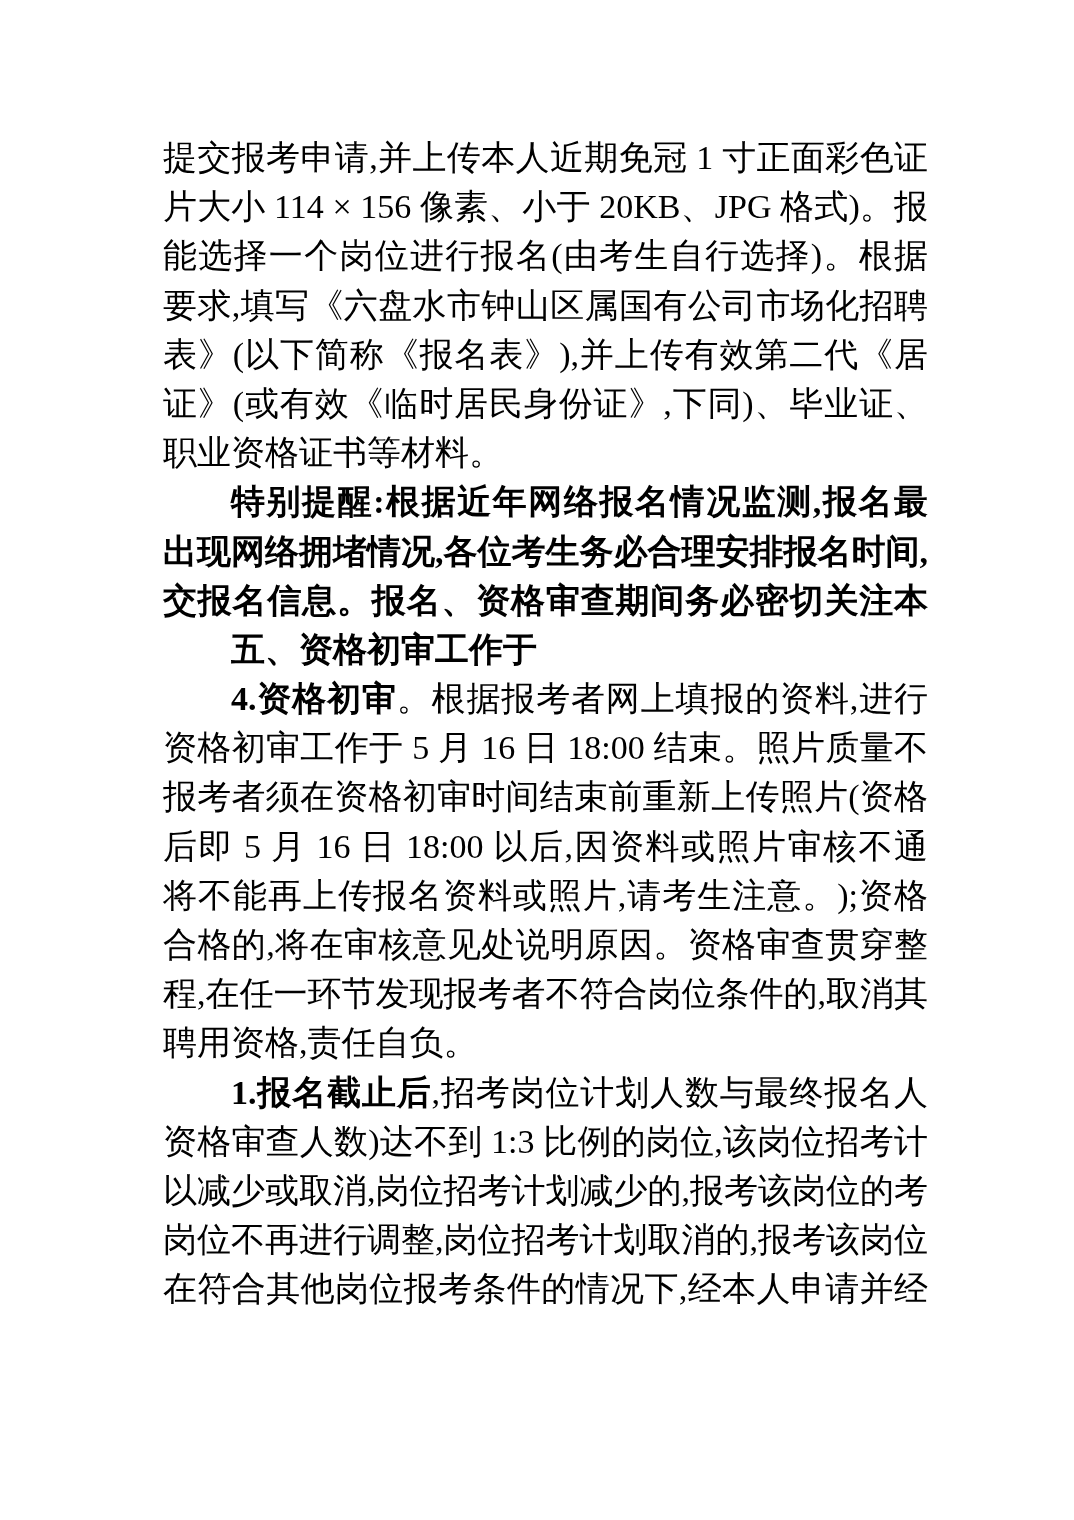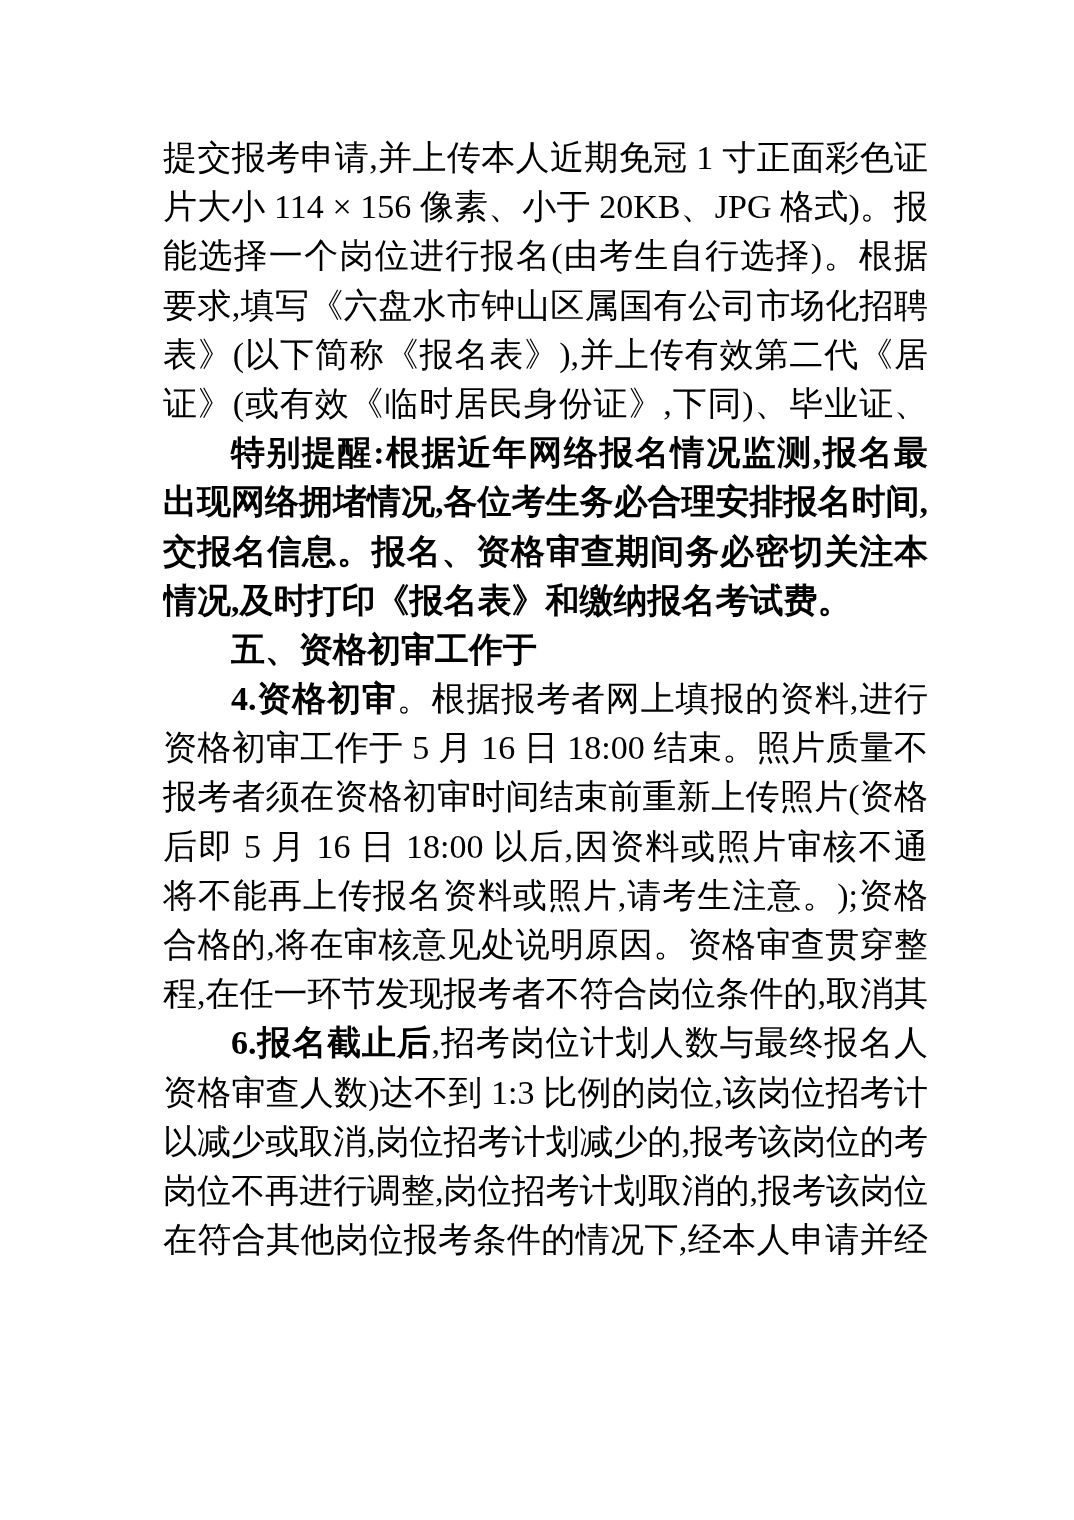--- a/index.html
+++ b/index.html
@@ -46,31 +46,32 @@
 <body>
 
 <div class="page">
   <div class="doc-body" id="doc" style="color: rgb(0, 0, 0);">
       <div class="line just"><span>提交报考申请,并上传本人近期免冠 1 寸正面彩色证件照片(照</span></div>
       <div class="line just"><span>片大小 114 × 156 像素、小于 20KB、JPG 格式)。报考人员只</span></div>
       <div class="line just"><span>能选择一个岗位进行报名(由考生自行选择)。根据所报岗位</span></div>
       <div class="line just"><span>要求,填写《六盘水市钟山区属国有公司市场化招聘人员报名</span></div>
       <div class="line just"><span>表》(以下简称《报名表》),并上传有效第二代《居民身份</span></div>
       <div class="line just"><span>证》(或有效《临时居民身份证》,下同)、毕业证、学位证、</span></div>
+      <div class="line"><span>职业资格证书等材料。</span></div>
       <div class="line indent just"><span class="bold">特别提醒:根据近年网络报名情况监测,报名最后一天易</span></div>
       <div class="line just"><span class="bold">出现网络拥堵情况,各位考生务必合理安排报名时间,提前提</span></div>
       <div class="line just"><span class="bold">交报名信息。报名、资格审查期间务必密切关注本人资格审查</span></div>
-      <div class="line"><span class="bold">情况,及时打印《报名表》和缴纳报名考试费。</span></div>
       <div class="line indent"><span class="bold">五、资格初审工作于</span></div>
       <div class="line indent just"><span class="bold">4.资格初审</span><span>。根据报考者网上填报的资料,进行资格初审,</span></div>
       <div class="line just"><span>资格初审工作于 5 月 16 日 18:00 结束。照片质量不符合要求的,</span></div>
       <div class="line just"><span>报考者须在资格初审时间结束前重新上传照片(资格初审结束</span></div>
       <div class="line just"><span>后即 5 月 16 日 18:00 以后,因资料或照片审核不通过的考生,</span></div>
       <div class="line just"><span>将不能再上传报名资料或照片,请考生注意。);资格初审不</span></div>
       <div class="line just"><span>合格的,将在审核意见处说明原因。资格审查贯穿整个招聘过</span></div>
       <div class="line just"><span>程,在任一环节发现报考者不符合岗位条件的,取消其报考或</span></div>
-      <div class="line indent just"><span class="bold">6.报名截止后</span><span>,招考岗位计划人数与最终报名人数(通过</span></div>
+      <div class="line"><span>聘用资格,责任自负。</span></div>
+      <div class="line indent just"><span class="bold">1.报名截止后</span><span>,招考岗位计划人数与最终报名人数(通过</span></div>
       <div class="line just"><span>资格审查人数)达不到 1:3 比例的岗位,该岗位招考计划将予</span></div>
       <div class="line just"><span>以减少或取消,岗位招考计划减少的,报考该岗位的考生所报</span></div>
       <div class="line just"><span>岗位不再进行调整,岗位招考计划取消的,报考该岗位的考生</span></div>
       <div class="line just"><span>在符合其他岗位报考条件的情况下,经本人申请并经各公司招</span></div>
     </div>
 </div>
 
 </body></html>

